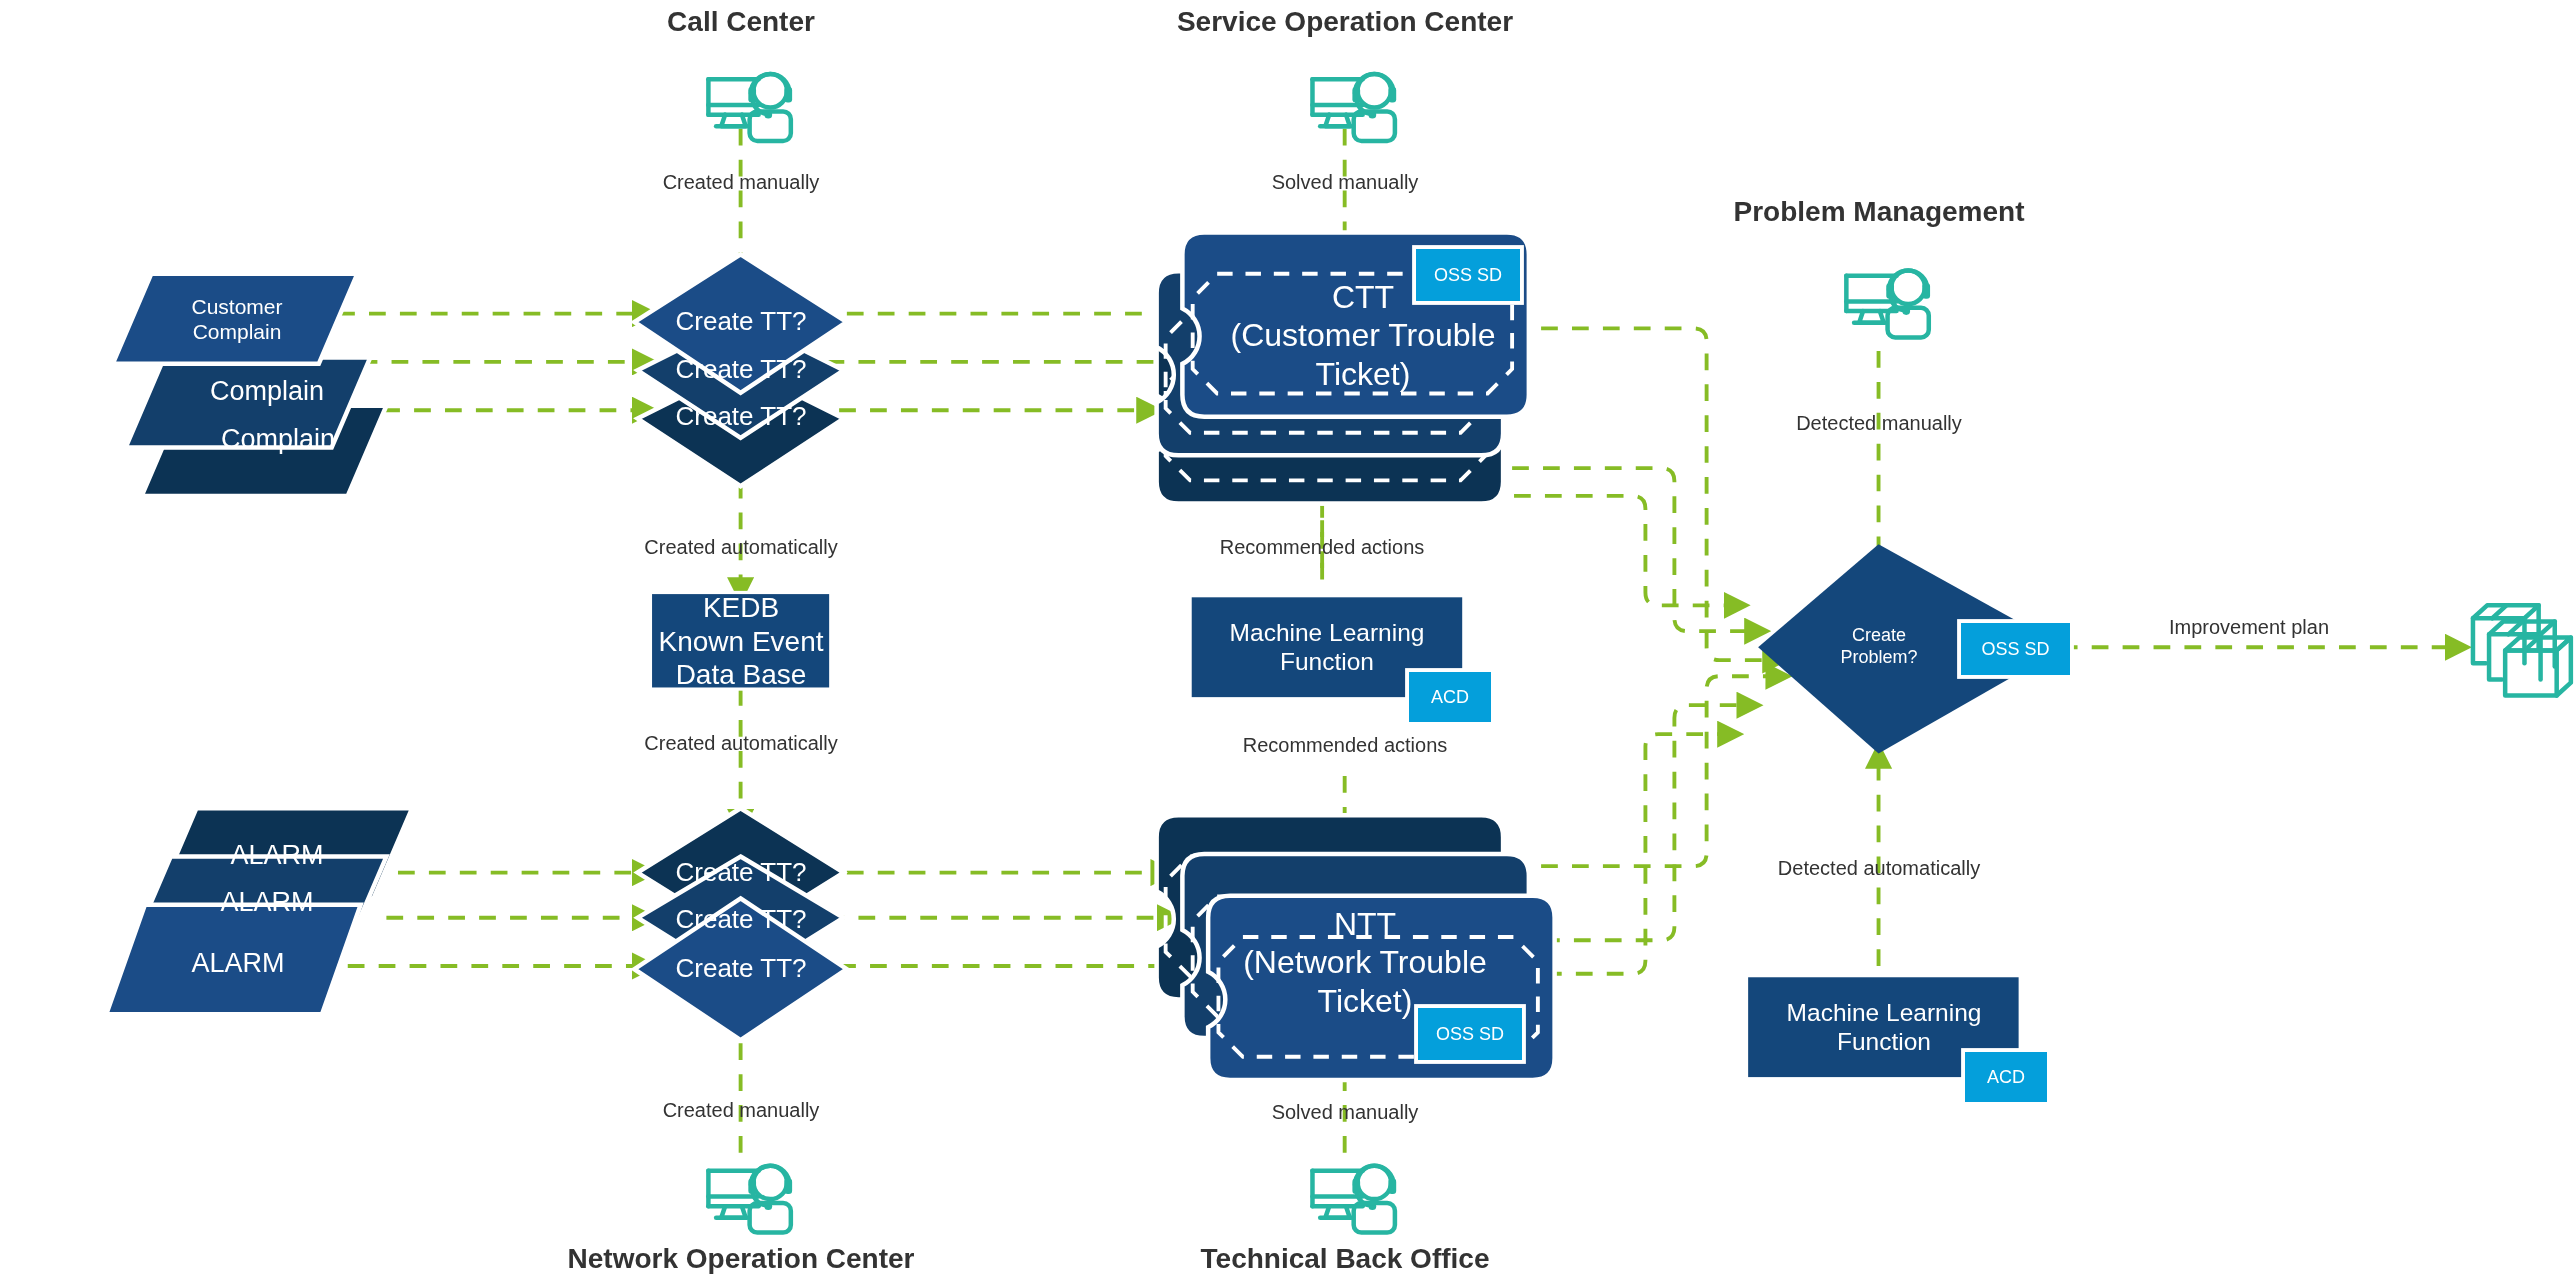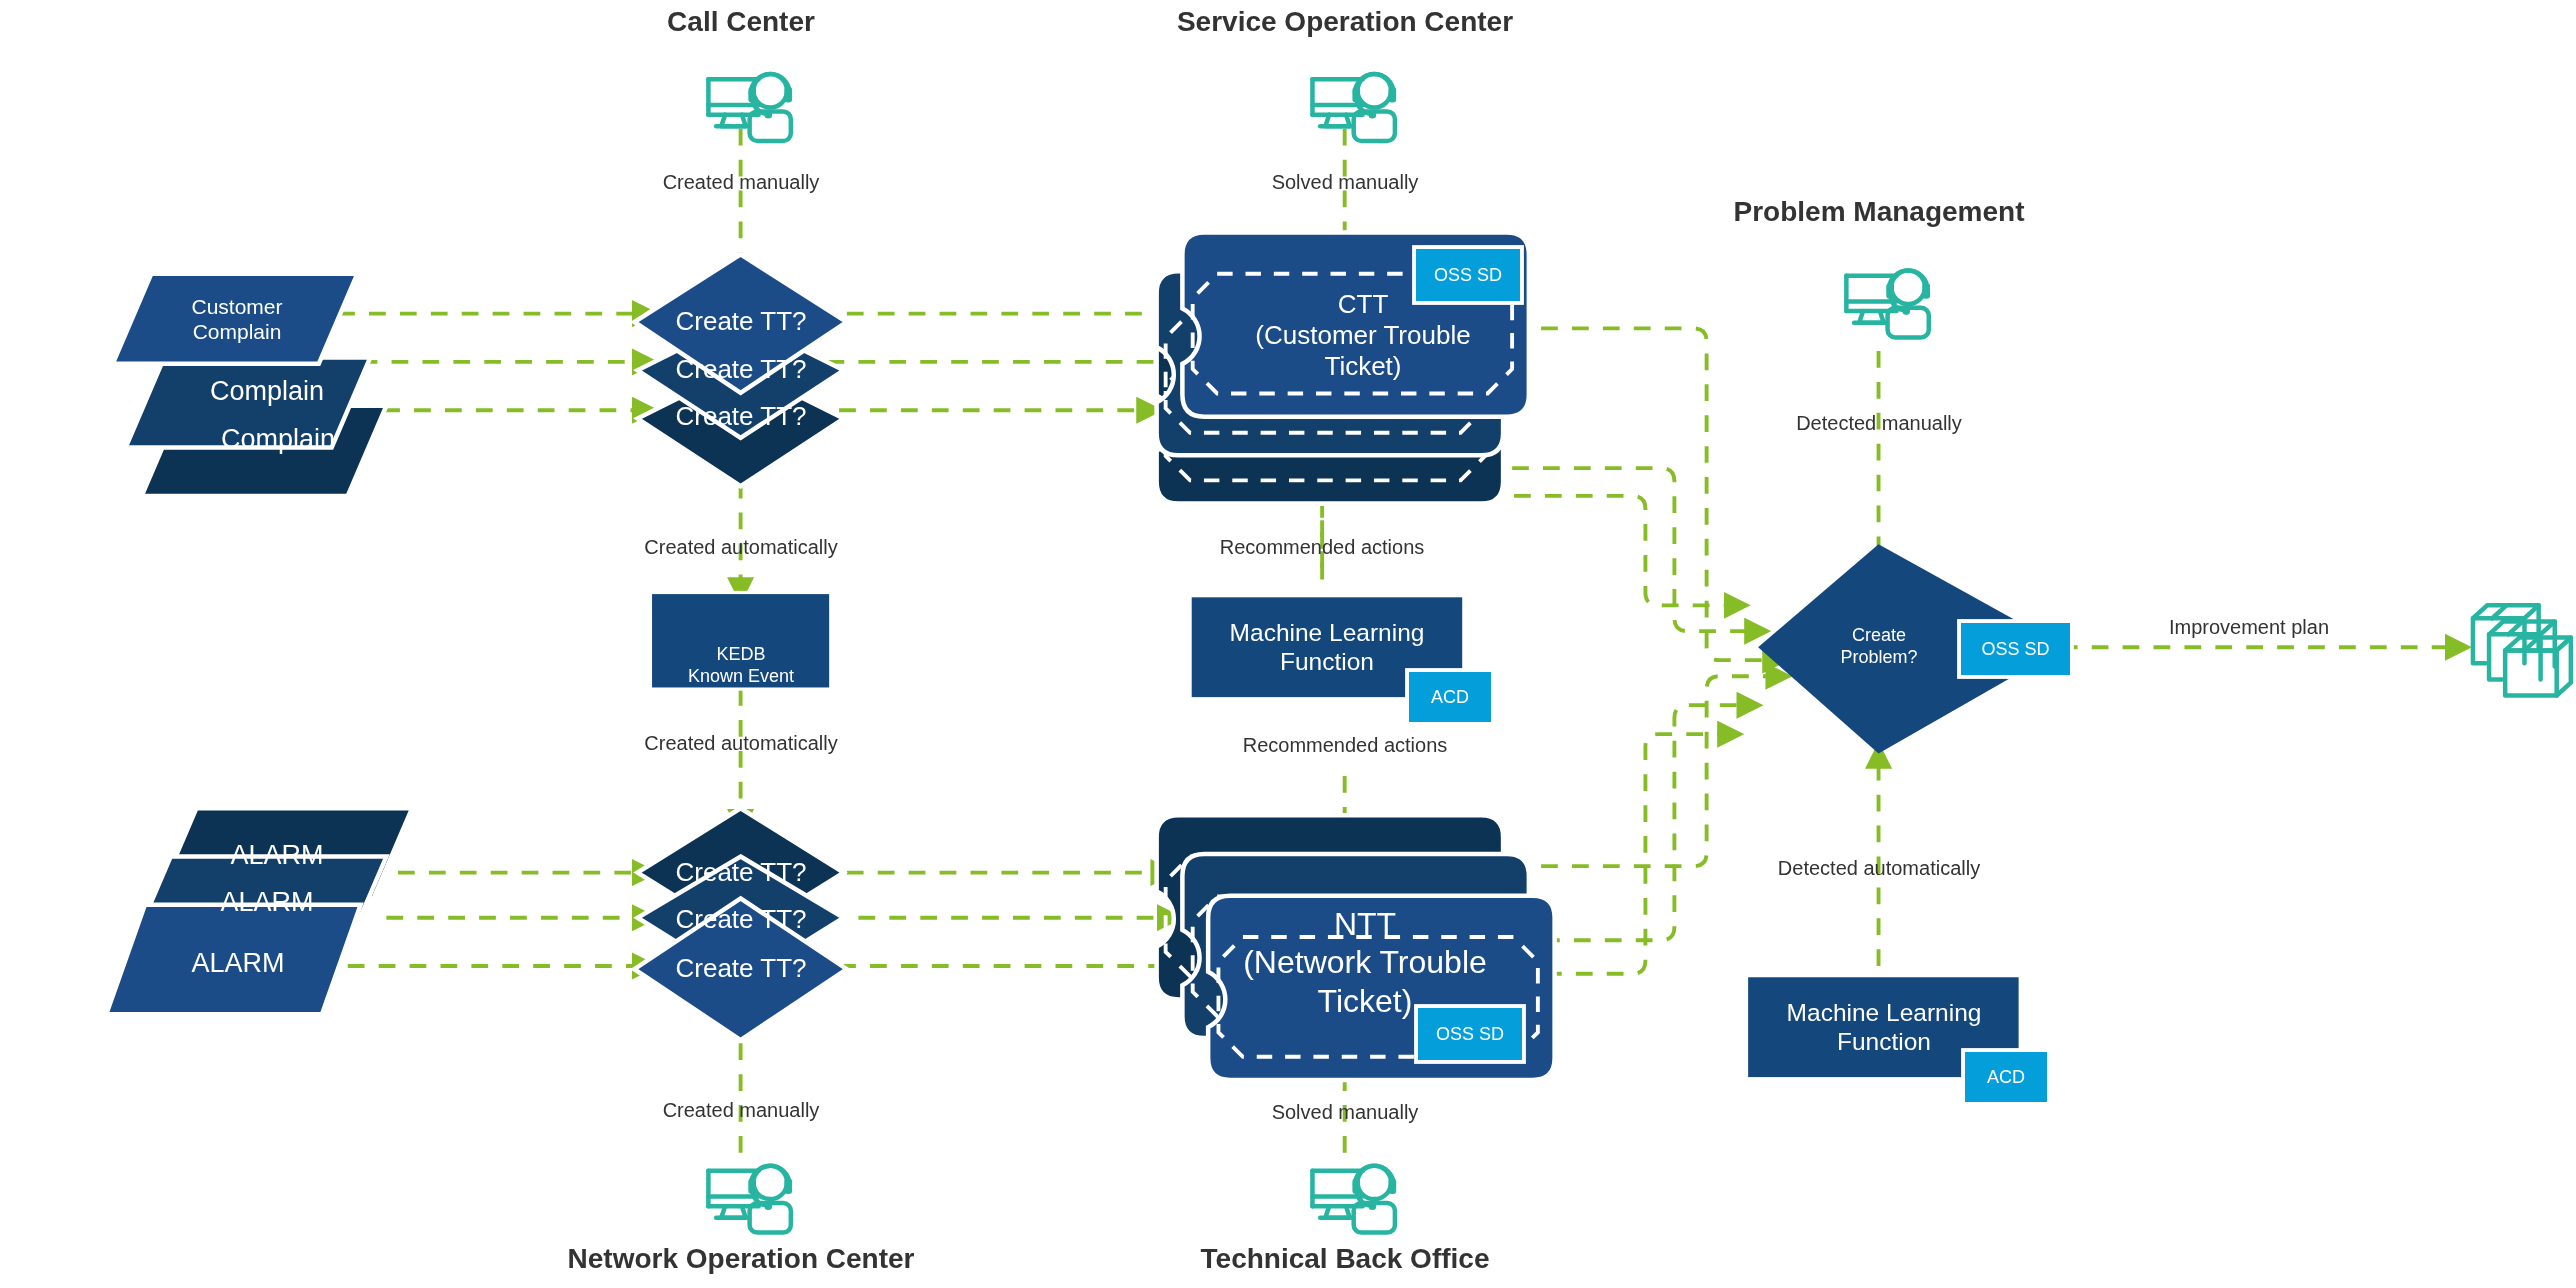--- a/index.html
+++ b/index.html
@@ -175,31 +175,31 @@
   <div class="shape-text" style="left:238px;top:963px;font-size:27px">ALARM</div>
 
   <div class="shape-text" style="left:741px;top:417px;font-size:26px">Create TT?</div>
   <div class="shape-text" style="left:741px;top:370px;font-size:26px">Create TT?</div>
   <div class="shape-text" style="left:741px;top:322px;font-size:26px">Create TT?</div>
 
   <div class="shape-text" style="left:741px;top:873px;font-size:26px">Create TT?</div>
   <div class="shape-text" style="left:741px;top:920px;font-size:26px">Create TT?</div>
   <div class="shape-text" style="left:741px;top:969px;font-size:26px">Create TT?</div>
 
-  <div class="shape-text" style="left:1363px;top:336px;font-size:26px">CTT
+  <div class="shape-text" style="left:1363px;top:336px;font-size:32px">CTT
 (Customer Trouble
 Ticket)</div>
   <div class="badge" style="left:1416px;top:249px;width:104px;height:52px">OSS SD</div>
 
   <div class="shape-text" style="left:1365px;top:963px;font-size:32px">NTT
 (Network Trouble
 Ticket)</div>
   <div class="badge" style="left:1418px;top:1008px;width:104px;height:52px">OSS SD</div>
 
-  <div class="shape-text" style="left:741px;top:676px;font-size:18px">KEDB
+  <div class="shape-text" style="left:741px;top:641px;font-size:28px">KEDB
 Known Event
 Data Base</div>
 
   <div class="shape-text" style="left:1327px;top:647px;font-size:24.5px">Machine Learning
 Function</div>
   <div class="badge" style="left:1409px;top:672px;width:82px;height:50px">ACD</div>
 
   <div class="shape-text" style="left:1884px;top:1027px;font-size:24.5px">Machine Learning
 Function</div>
   <div class="badge" style="left:1965px;top:1052px;width:82px;height:50px">ACD</div>

